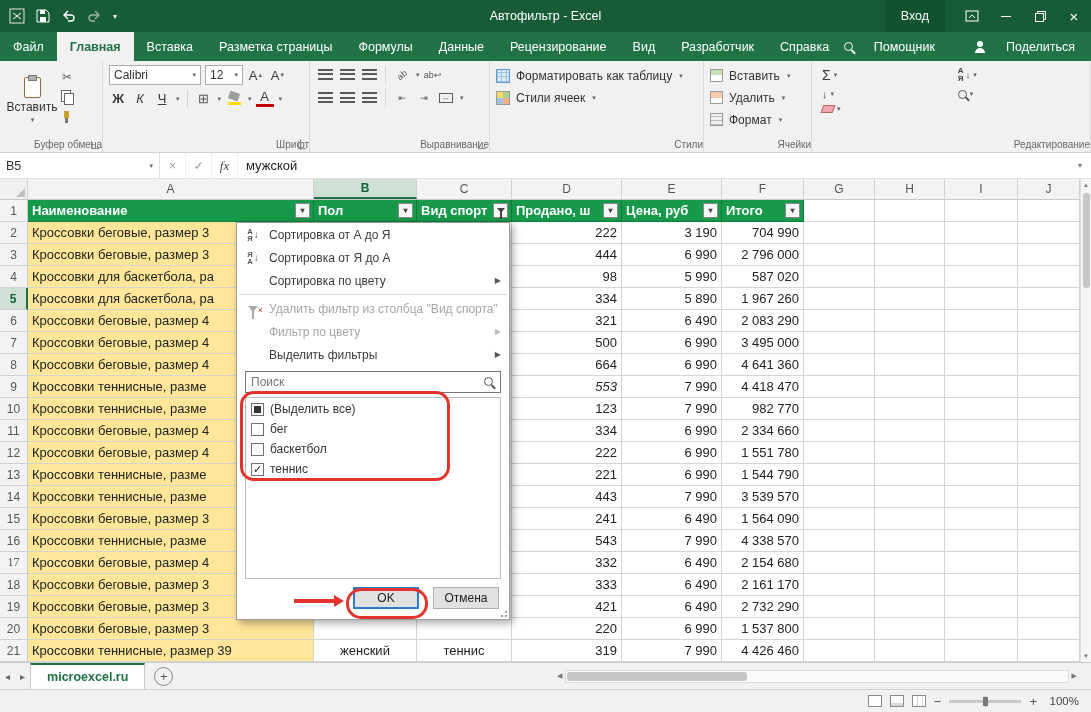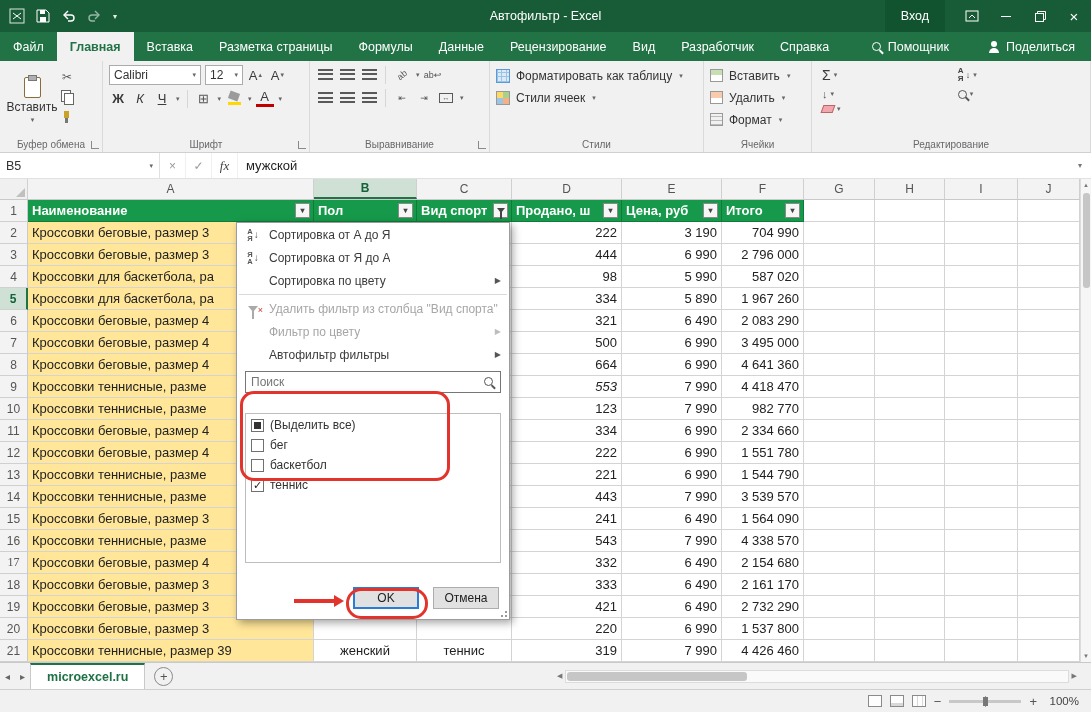--- a/index.html
+++ b/index.html
@@ -15,32 +15,32 @@
 .tb-right{margin-left:auto;display:flex;align-items:stretch;height:100%;z-index:2}
 .signin{display:flex;align-items:center;padding:0 16px;background:#11522f;font-size:12.5px;margin-right:10px}
 .win-btn{width:34px;display:flex;align-items:center;justify-content:center;font-size:15px}
 .min-line{width:10px;border-top:1.5px solid #fff;display:inline-block}
 
 .tabbar{height:29px;background:#217346;display:flex;align-items:stretch;color:#fff;font-size:12.5px}
 #ribbon-tabs{display:flex}
 .rtab{display:flex;align-items:center;padding:0 13px}
 .rtab.active{background:#f1f1f1;color:#217346;font-weight:700}
 .tab-right{margin-left:auto;display:flex;align-items:center;gap:40px;padding-right:16px}
-.tr-item{display:flex;align-items:center;gap:7px}
+.tr-item{display:flex;align-items:center;gap:21px}
 
 .ic-mag{position:relative;width:9px;height:9px;border:1.5px solid #555;border-radius:50%;display:inline-block;flex:none}
 .ic-mag::after{content:'';position:absolute;width:5px;height:1.5px;background:#555;transform:rotate(45deg);right:-4px;bottom:-2px}
 .ic-mag.w{border-color:#fff}.ic-mag.w::after{background:#fff}
 .ic-person{width:10px;height:5px;border-radius:5px 5px 0 0;background:#fff;position:relative;margin-top:7px;display:inline-block}
 .ic-person::before{content:'';position:absolute;top:-7px;left:2px;width:6px;height:6px;border-radius:50%;background:#fff}
 
 .ribbon{height:92px;background:#f1f1f1;border-bottom:1px solid #d2d0ce;display:flex}
 .rgroup{position:relative;border-right:1px solid #dadada;padding:4px 6px 16px;flex:none}
 .rgroup.grow{flex:1}
-.glabel{position:absolute;bottom:2px;left:0;right:0;text-align:center;font-size:10px;color:#68686b}
+.glabel{position:absolute;bottom:2px;left:0;right:0;text-align:right;font-size:10px;color:#68686b}
 .launcher{position:absolute;right:3px;bottom:3px;width:8px;height:8px;border-left:1px solid #8a8a8a;border-bottom:1px solid #8a8a8a}
 .gcol{display:flex;flex-direction:column;gap:4px}
 .grow-row{display:flex;align-items:center;gap:4px}
 .dd{font-size:7px;color:#666;font-style:normal;margin-left:1px}
 .combo{display:inline-flex;align-items:center;justify-content:space-between;background:#fff;border:1px solid #ababab;height:20px;padding:0 4px;font-size:12px;color:#333}
 .w92{width:92px}.w38{width:38px}.w84{width:84px}
 .tbtn{min-width:18px;height:19px;display:inline-flex;align-items:center;justify-content:center;font-size:13px;color:#3b3b3b}
 .tbtn.bold{font-weight:700}.tbtn.ital{font-style:italic}.tbtn.und{text-decoration:underline}
 .susc{font-size:6px;vertical-align:top;font-style:normal;color:#666}
 .vsep{width:1px;height:18px;background:#d6d6d6;margin:0 3px}
@@ -130,21 +130,21 @@
 .sarr{font-size:10px;color:#555;margin-left:1px}
 .sub-arr{margin-left:auto;font-size:8px;color:#555}
 .fm-item.disabled .sub-arr{color:#bdbdbd}
 .fm-sep{height:1px;background:#d9d9d9;margin:2px 2px}
 .funnel-g{width:0;height:0;border-left:5px solid transparent;border-right:5px solid transparent;border-top:6px solid #aaa;position:relative;display:inline-block}
 .funnel-g::after{content:'';position:absolute;left:-1px;top:-2px;width:2px;height:9px;background:#aaa}
 .xmark{position:absolute;right:0;bottom:-3px;color:#c0392b;font-size:9px;line-height:9px}
 .fm-search{margin:5px 8px 4px;height:22px;border:1px solid #767676;position:relative;flex:none}
 .fm-search input{width:100%;height:100%;border:none;outline:none;font-family:"Liberation Sans",sans-serif;font-size:12px;padding:0 22px 0 5px;color:#333}
 .fm-search .ic-mag{position:absolute;right:7px;top:5px}
-.fm-list{flex:1;margin:16px 8px;border:1px solid #bdbdbd;overflow:hidden;padding-top:1px}
+.fm-list{flex:1;margin:0 8px;border:1px solid #bdbdbd;overflow:hidden;padding-top:1px}
 .fm-chk{display:flex;align-items:center;gap:6px;height:20px;padding-left:5px;color:#333}
 .cbx{width:13px;height:13px;border:1px solid #707070;background:#fff;display:inline-flex;align-items:center;justify-content:center;font-size:11px;line-height:11px;color:#222;flex:none}
 .cbx-fill{width:7px;height:7px;background:#333;display:block}
 .fm-btns{display:flex;justify-content:flex-end;gap:14px;padding:8px 10px 10px;flex:none}
 .btn{width:66px;height:22px;background:#e1e1e1;border:1px solid #adadad;font-size:12px;font-family:"Liberation Sans",sans-serif;color:#222}
 .btn.ok{border:2px solid #2a7cd4}
 .fm-grip{position:absolute;right:1px;bottom:1px;width:8px;height:8px;background:radial-gradient(circle at 2px 6px,#999 1px,transparent 1.2px),radial-gradient(circle at 6px 6px,#999 1px,transparent 1.2px),radial-gradient(circle at 6px 2px,#999 1px,transparent 1.2px)}
 
 .red-rect{position:absolute;left:240px;top:391px;width:210px;height:90px;border:3px solid #e2342c;border-radius:14px;z-index:50;pointer-events:none}
 .red-okring{position:absolute;left:346px;top:588px;width:82px;height:31px;border:3px solid #e2342c;border-radius:15px;z-index:50;pointer-events:none}
@@ -777,21 +777,21 @@
       </span>
     <span class="mi-label">Удалить фильтр из столбца "Вид спорта"</span>
   </div>
   <div class="fm-item disabled">
     <span class="mi-ic"></span>
     <span class="mi-label">Фильтр по цвету</span>
     <span class="sub-arr">▶</span>
   </div>
   <div class="fm-item">
     <span class="mi-ic"></span>
-    <span class="mi-label">Автофильтр фильтры</span>
+    <span class="mi-label">Выделить фильтры</span>
     <span class="sub-arr">▶</span>
   </div>
   <div class="fm-search">
     <input placeholder="Поиск" style="">
     <span class="ic-mag"></span>
   </div>
   <div class="fm-list" id="fm-list">
       <div class="fm-chk">
         <span class="cbx">
           <span class="cbx-fill"></span>

